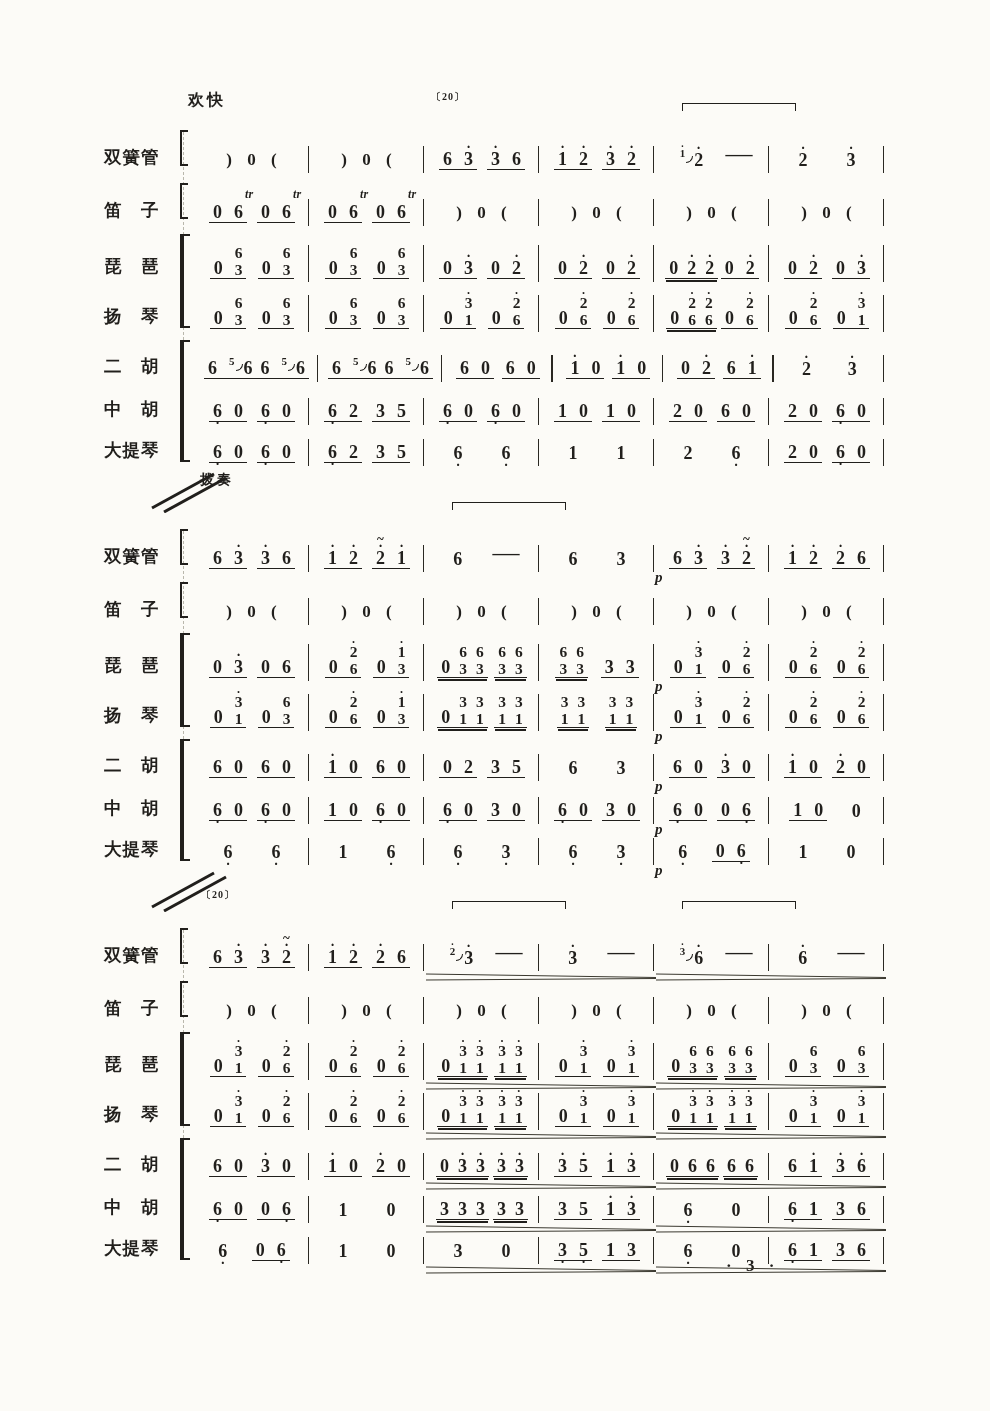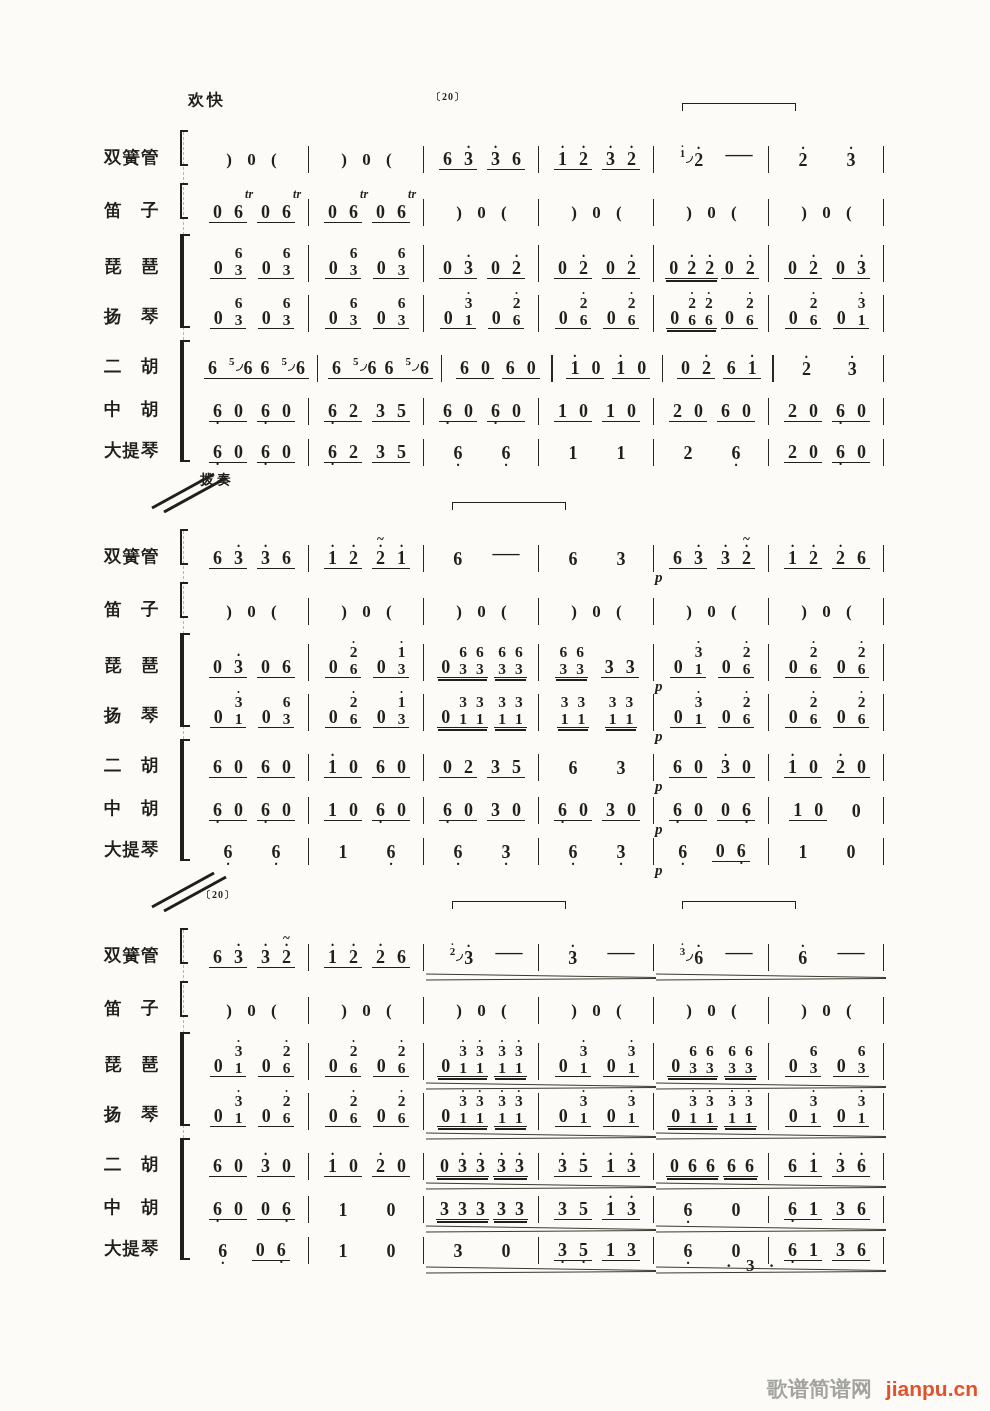--- a/index.html
+++ b/index.html
@@ -2420,17 +2420,13 @@
                   </span>
                 </span>
               </div>
             </div>
           </div>
           <span class="gbrk"></span>
         </div>
       </div>
     </div>
   <div class="pagenum">· 3 ·</div>
-  <div class="watermark">
-    <span class="wm-name" style="color: rgb(163, 163, 160);">歌谱简谱网</span>
-    <span class="wm-url" style="color: rgb(224, 81, 44);">jianpu.cn</span>
-  </div>
 </div>
 
 </body></html>

